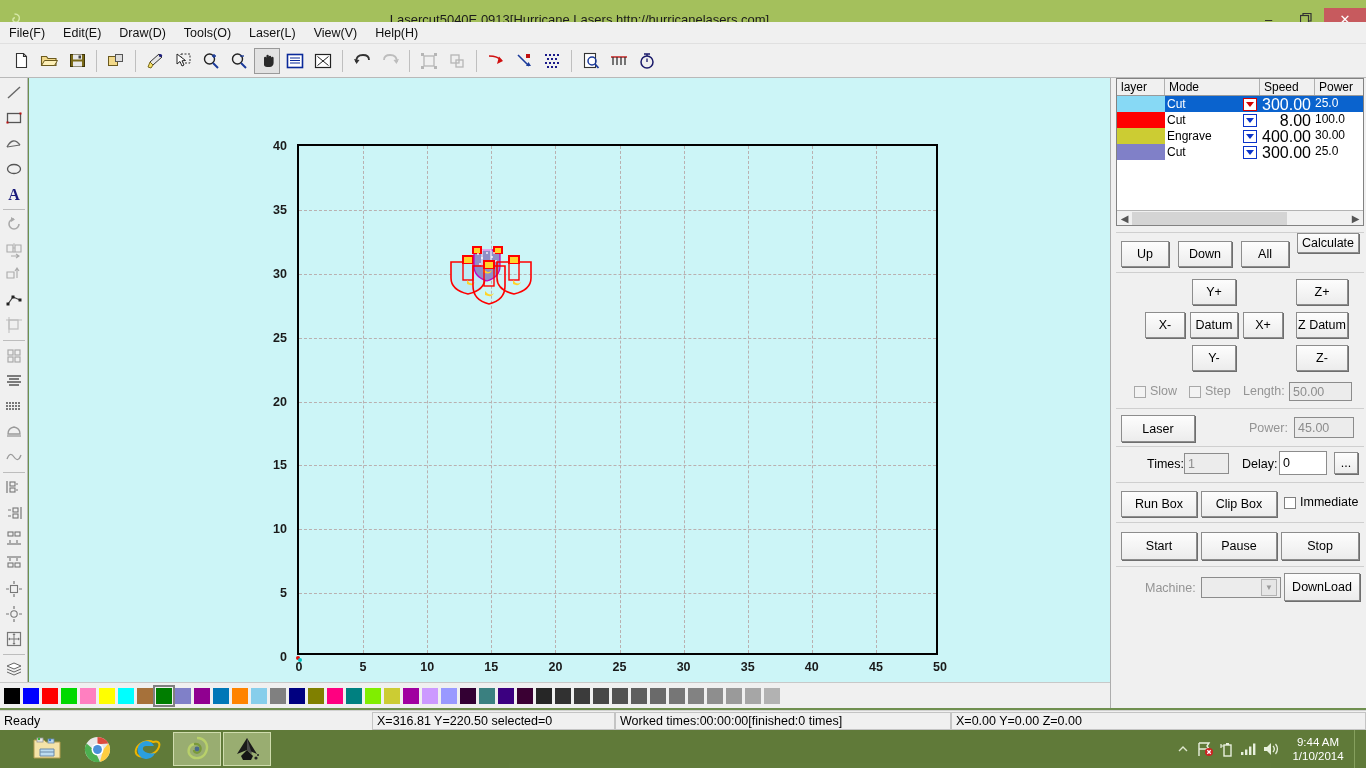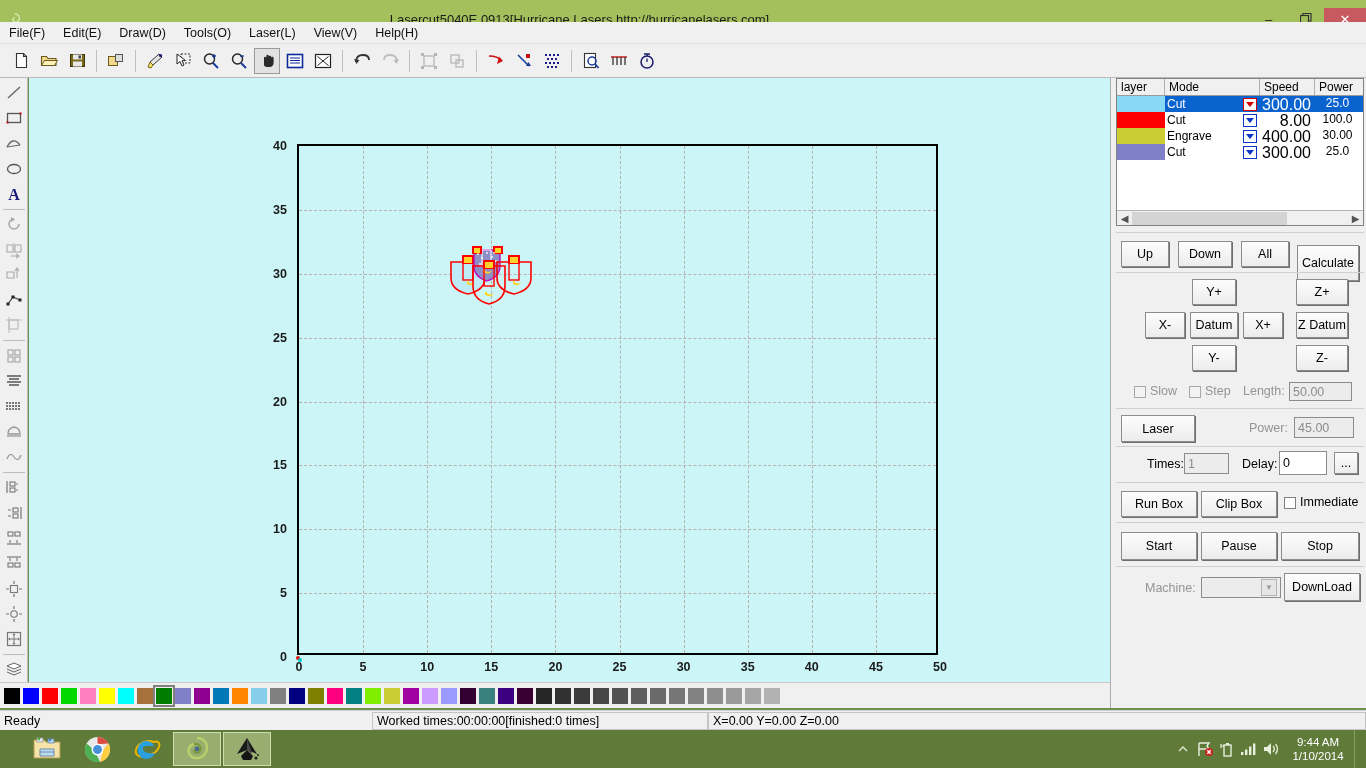--- a/index.html
+++ b/index.html
@@ -132,21 +132,21 @@
   .lh.c2 { width: 55px; }
   .lh.c3 { width: 48px; border-right: none; }
   .lrow { display: flex; height: 16px; align-items: stretch; }
   .lrow.sel { background: #0a63ce; color: #fff; }
   .lc-color { width: 48px; }
   .lc-mode { width: 95px; font-size: 12px; padding-left: 2px;
     display: flex; align-items: center; justify-content: space-between;
     font-family: "Liberation Sans", sans-serif; }
   .lc-speed { width: 55px; font-size: 16px; text-align: right;
     padding-right: 4px; font-family: "Liberation Sans", sans-serif; }
-  .lc-power { width: 48px; font-size: 12px; text-align: center;
+  .lc-power { width: 48px; font-size: 12px; text-align: left;
     padding-right: 3px; font-family: "Liberation Sans", sans-serif; }
   .ddbox {
     width: 14px; height: 13px; border: 1px solid #0a33c9; background: #fff;
     display: flex; align-items: center; justify-content: center;
     margin-right: 3px; margin-top: 1px;
   }
   .ddbox.redsel { border-color: #d40000; }
   .ddarrow { width: 0; height: 0; border-left: 4px solid transparent;
     border-right: 4px solid transparent; border-top: 5px solid #0a33c9; }
   .ddbox.redsel .ddarrow { border-top-color: #d40000; }
@@ -784,21 +784,21 @@
       <div class="hs-arrow">◀</div>
       <div class="hs-thumb" style="width:155px"></div>
       <div class="hs-arrow" style="margin-left:auto">▶</div>
     </div>
   </div>
 
   <div class="grp" style="top:154px; height:40px;">
     <div class="winbtn" style="position:absolute;left:5px;top:8px;width:48px;height:26px">Up</div>
     <div class="winbtn" style="position:absolute;left:62px;top:8px;width:54px;height:26px">Down</div>
     <div class="winbtn" style="position:absolute;left:125px;top:8px;width:48px;height:26px">All</div>
-    <div class="winbtn" style="position:absolute;left:181px;top:12px;width:62px;height:36px">Calculate</div>
+    <div class="winbtn" style="position:absolute;left:181px;top:0;width:62px;height:20px">Calculate</div>
   </div>
 
   <div class="grp" style="top:194px; height:114px;">
     <div class="winbtn" style="position:absolute;left:76px;top:6px;width:44px;height:26px">Y+</div>
     <div class="winbtn" style="position:absolute;left:180px;top:6px;width:52px;height:26px">Z+</div>
 
     <div class="winbtn" style="position:absolute;left:29px;top:39px;width:40px;height:26px">X-</div>
     <div class="winbtn" style="position:absolute;left:74px;top:39px;width:48px;height:26px">Datum</div>
     <div class="winbtn" style="position:absolute;left:127px;top:39px;width:40px;height:26px">X+</div>
     <div class="winbtn" style="position:absolute;left:180px;top:39px;width:52px;height:26px">Z Datum</div>
@@ -848,20 +848,21 @@
     <span class="field disabled" style="position:absolute;left:85px;top:10px;width:80px;height:21px; justify-content:space-between">
       <span></span>
       <span style="display:inline-block;width:16px;height:17px;background:#e6e6e6;border:1px solid #b4b4b4;line-height:15px;text-align:center;font-size:8px;color:#9a9a9a">▼</span>
     </span>
     <div class="winbtn" style="position:absolute;left:168px;top:6px;width:76px;height:28px">DownLoad</div>
   </div>
 </div>
 
 <div id="statusbar">
   <div class="sb-cell" style="width:372px">Ready</div>
+  <div class="sb-cell box" style="width:243px">X=316.81 Y=220.50 selected=0</div>
   <div class="sb-cell box" style="width:336px">Worked times:00:00:00[finished:0 times]</div>
   <div class="sb-cell box" style="flex:1">X=0.00 Y=0.00 Z=0.00</div>
 </div>
 
 <div id="taskbar">
   <div style="width:22px"></div>
   <div class="tbi">
     <svg width="30" height="26" viewBox="0 0 30 26">
       <path d="M2 4 h10 l2 2 h14 v16 H2 z" fill="#f5e3a8" stroke="#b09b4e" stroke-width="1"></path>
       <rect x="5" y="2" width="6" height="4" fill="#e8e8e8" stroke="#9a9a9a" stroke-width="0.8"></rect>

